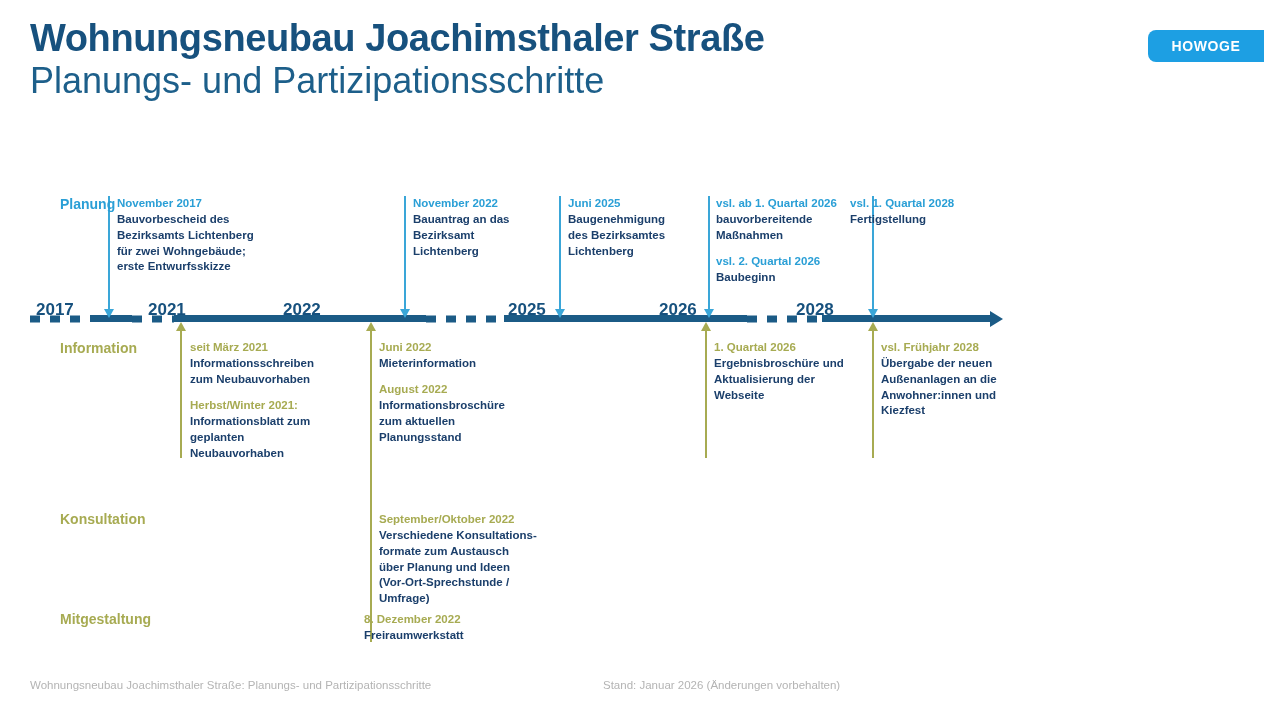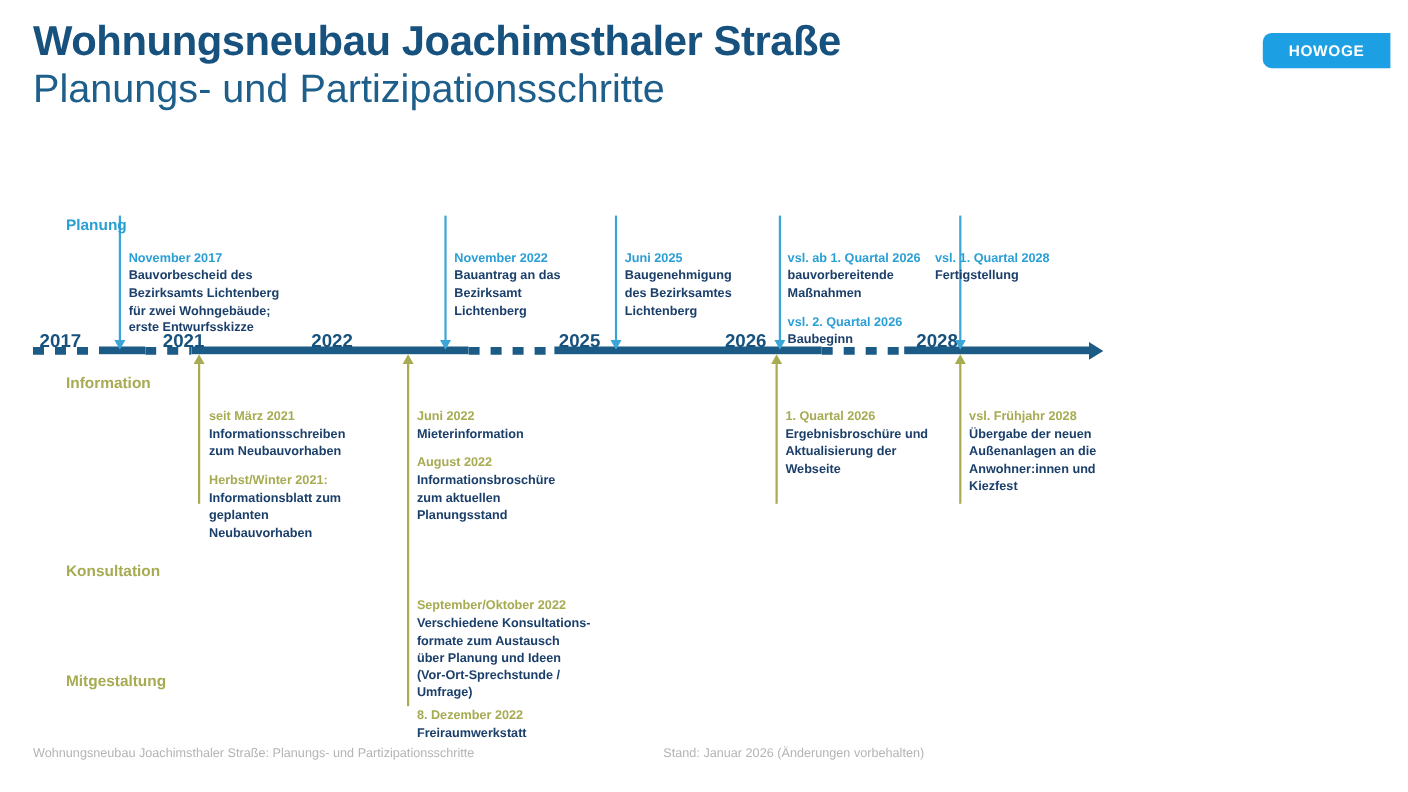--- a/index.html
+++ b/index.html
@@ -136,21 +136,20 @@
 
   
   .entry {
     position: absolute;
   }
   .entry-date {
     font-size: 11.5px;
     font-weight: bold;
     line-height: 1.38;
     white-space: pre-line;
-    margin-top: 32px;
   }
   .entry-text {
     font-size: 11.5px;
     font-weight: bold;
     color: #1b3f6b;
     line-height: 1.38;
     white-space: pre-line;
   }
   .date-blue { color: #2a9fd6; }
   .date-olive { color: #a7ab52; }
@@ -206,21 +205,21 @@
   </svg>
 
   <div class="axis-line" style="left:822px; top:315px; width:168px;"></div>
   <div class="axis-arrow" style="left:990px; top:311px;"></div>
 
   <div class="year-label" style="left:36px; top:300px;">2017</div>
   <div class="year-label" style="left:148px; top:300px;">2021</div>
   <div class="year-label" style="left:283px; top:300px;">2022</div>
   <div class="year-label" style="left:508px; top:300px;">2025</div>
   <div class="year-label" style="left:659px; top:300px;">2026</div>
-  <div class="year-label" style="left:833px; top:300px;">2028</div>
+  <div class="year-label" style="left:796px; top:300px;">2028</div>
 
   <div class="stem-down" style="left:108px; top:196px; height:114px;"></div>
   <div class="stem-down" style="left:404px; top:196px; height:114px;"></div>
   <div class="stem-down" style="left:559px; top:196px; height:114px;"></div>
   <div class="stem-down" style="left:708px; top:196px; height:114px;"></div>
   <div class="stem-down" style="left:872px; top:196px; height:114px;"></div>
 
   <div class="stem-up" style="left:180px; top:330px; height:128px;"></div>
   <div class="stem-up" style="left:370px; top:330px; height:312px;"></div>
   <div class="stem-up" style="left:705px; top:330px; height:128px;"></div>
@@ -312,21 +311,21 @@
 
   <div class="entry" style="left:379px; top:512px; width:185px;">
     <div class="entry-date date-olive">September/Oktober 2022</div>
     <div class="entry-text">Verschiedene Konsultations-
 formate zum Austausch
 über Planung und Ideen
 (Vor-Ort-Sprechstunde /
 Umfrage)</div>
   </div>
 
-  <div class="entry" style="left:379px; top:612px; width:185px;">
+  <div class="entry" style="left:364px; top:612px; width:185px;">
     <div class="entry-date date-olive">8. Dezember 2022</div>
     <div class="entry-text">Freiraumwerkstatt</div>
   </div>
 
 </div>
 
 <div id="footer-left">Wohnungsneubau Joachimsthaler Straße: Planungs- und Partizipationsschritte</div>
 <div id="footer-right">Stand: Januar 2026 (Änderungen vorbehalten)</div>
 
 </body></html>

